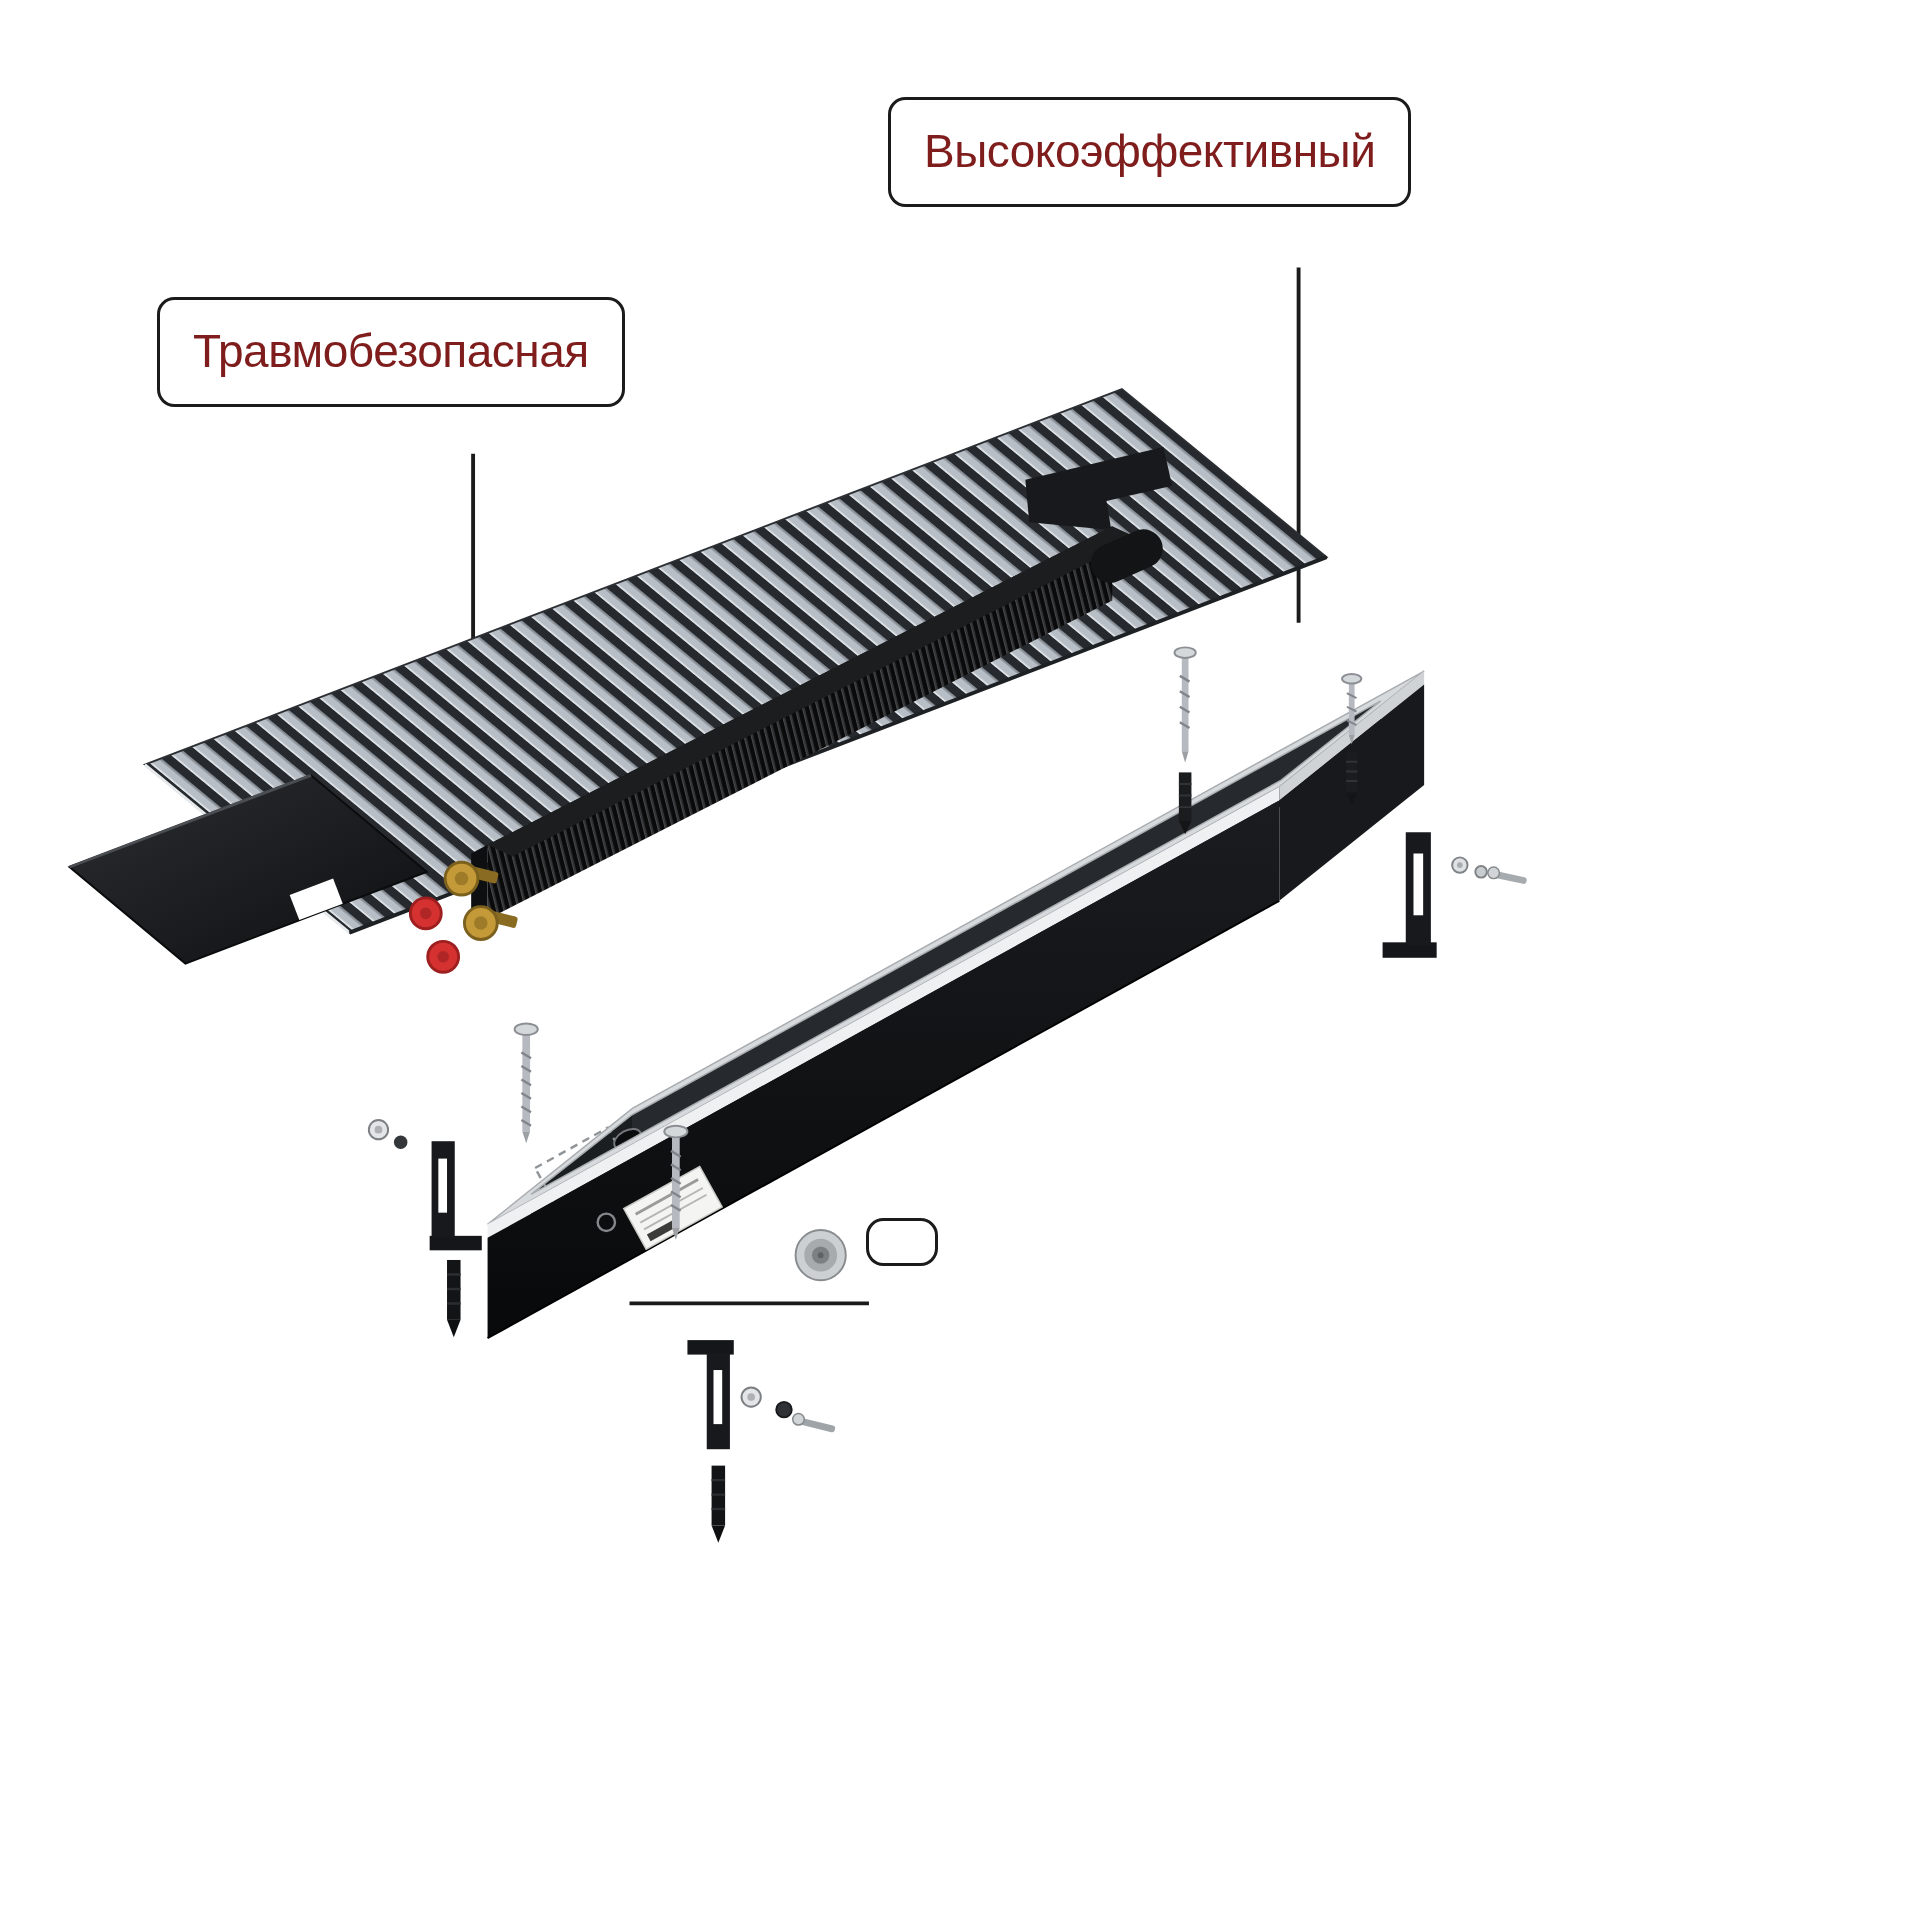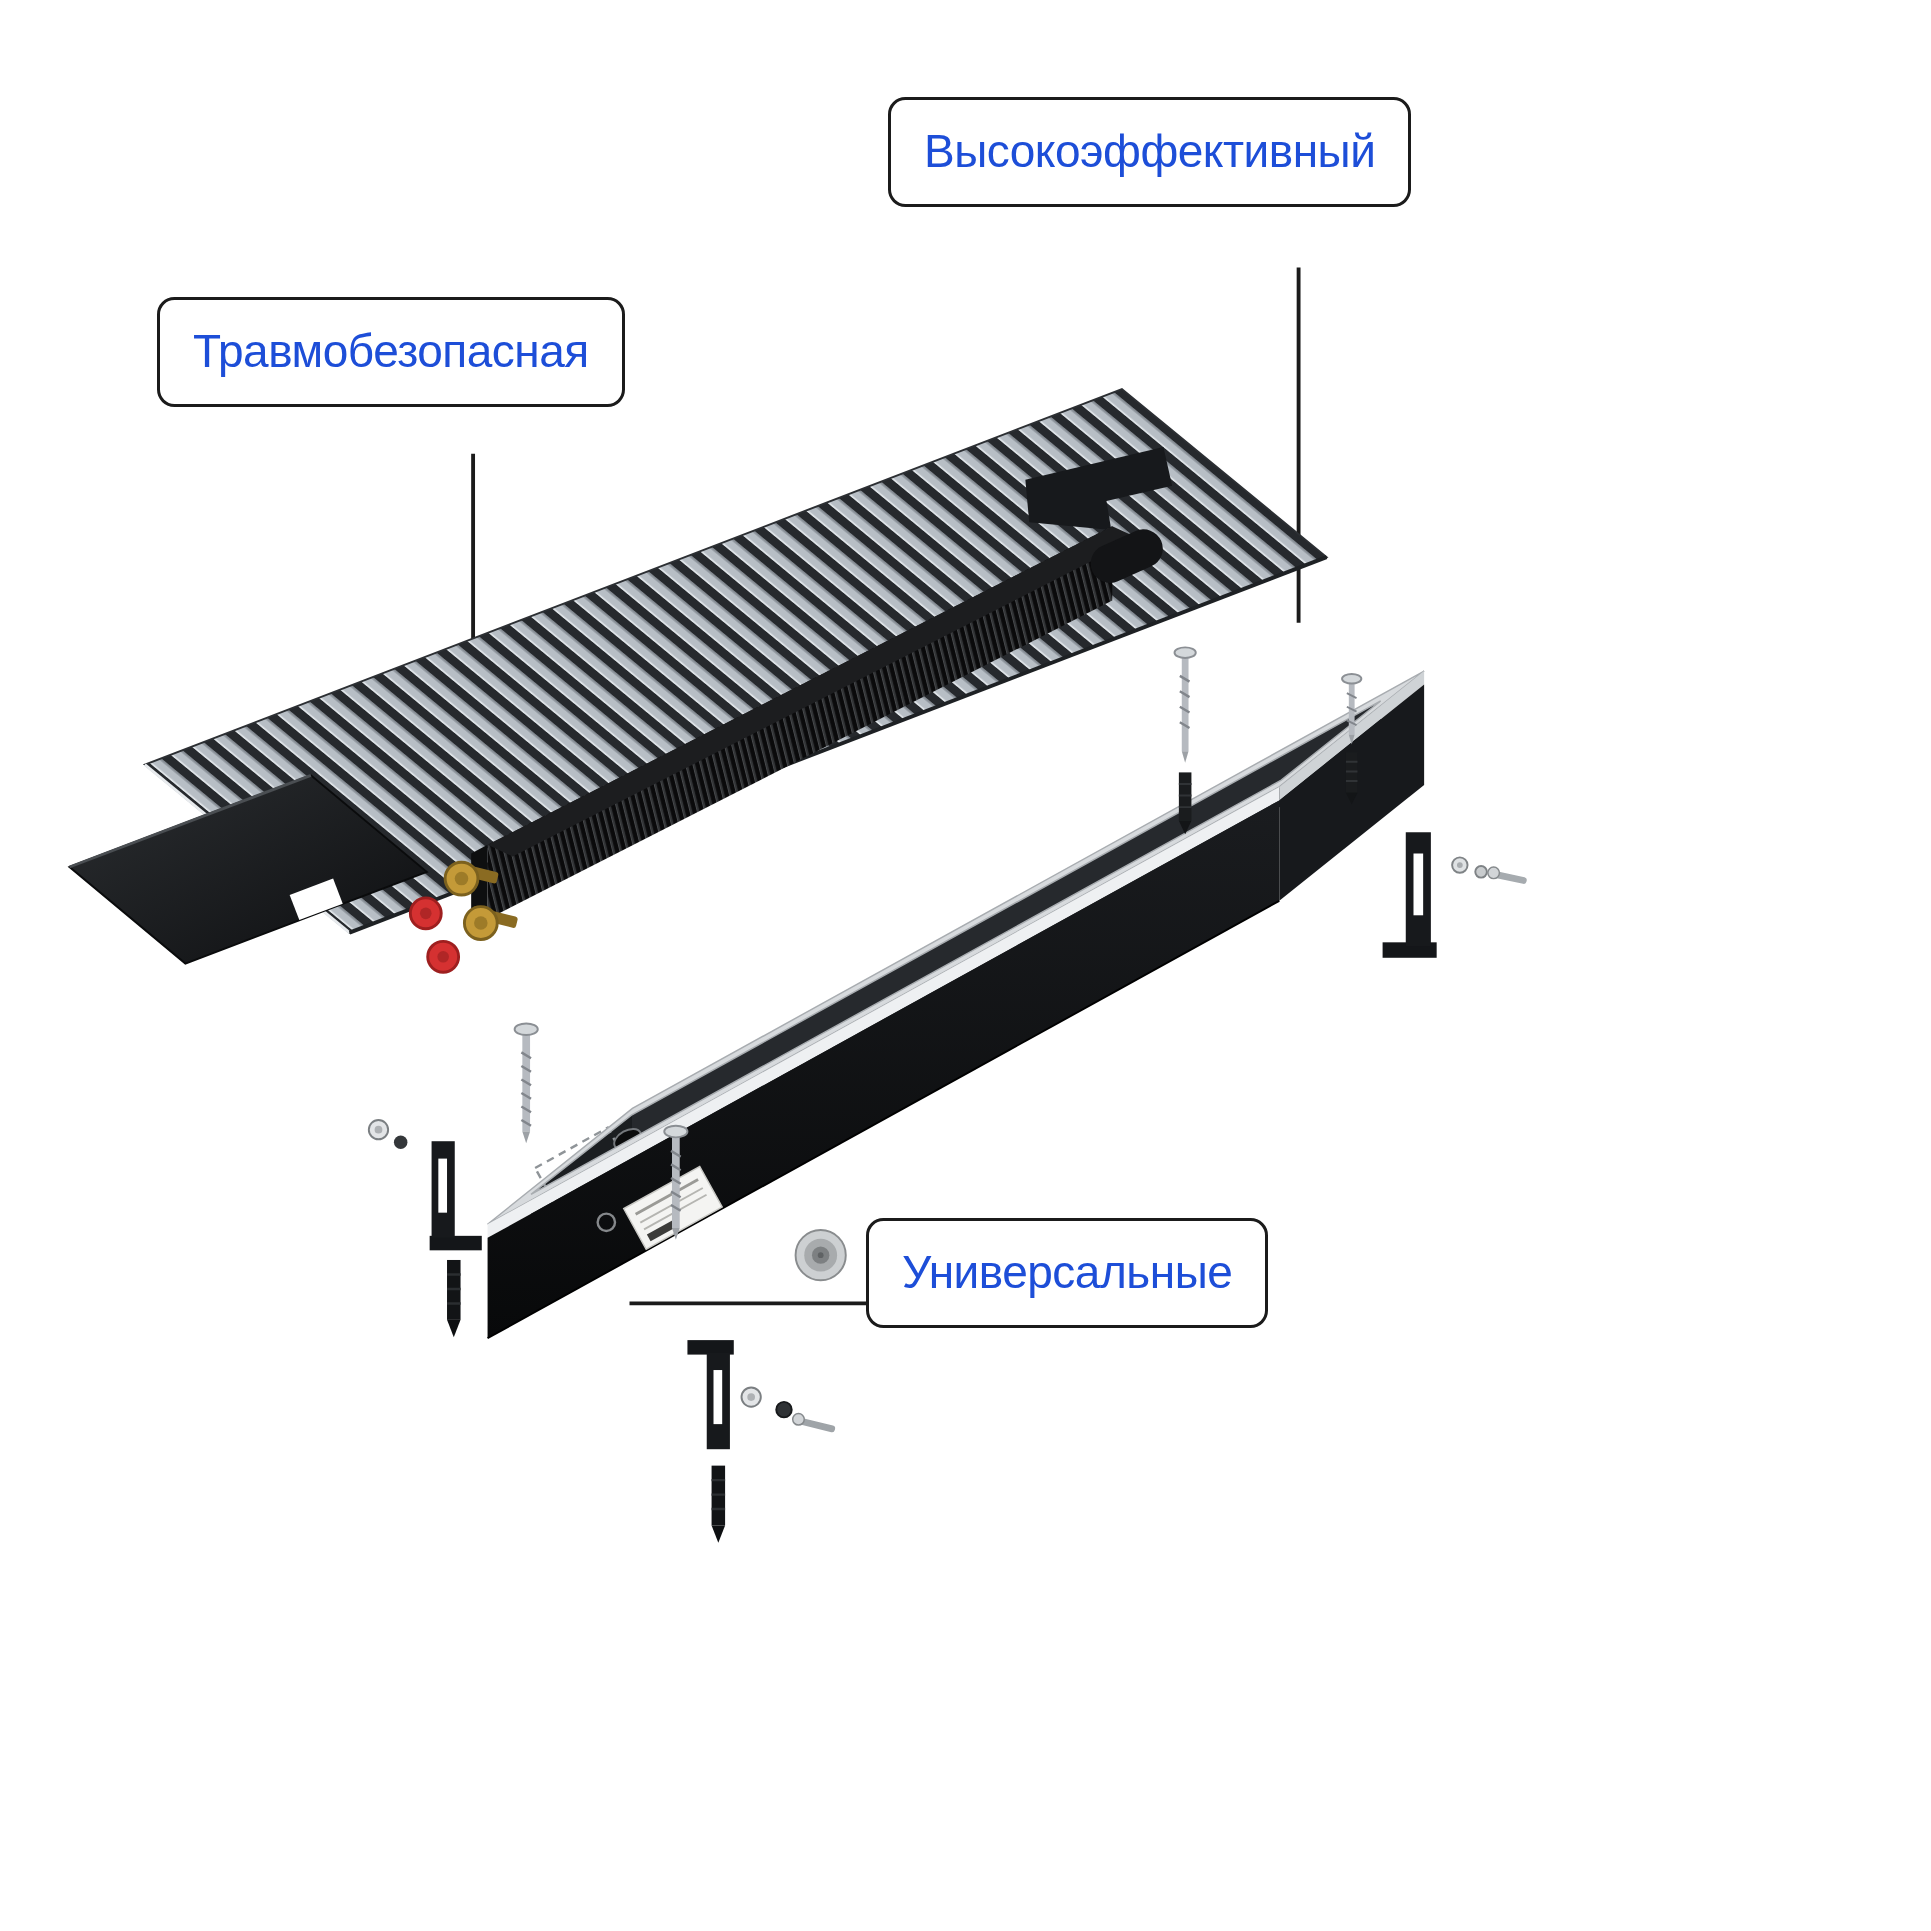--- a/index.html
+++ b/index.html
@@ -12,21 +12,21 @@
   }
   .art{position:absolute;left:0;top:0;width:1931px;height:1931px;}
   .callout{
     position:absolute;
     background:#ffffff;
     border:3.4px solid #1b1b1b;
     border-radius:17.4px;
     padding:21px 33px;
     font-size:46px;
     line-height:1.34;
-    color:#1d4ed8;
+    color:#7f1d1d;
     letter-spacing:-0.5px;
     white-space:nowrap;
     z-index:5;
   }
   .callout .line{display:block;}
 </style>
 </head>
 <body>
 
 <div class="stage">
@@ -211,17 +211,16 @@
 
   <div class="callout" style="left:888px;top:97px;">
     <span class="line">Высокоэффективный</span>
   </div>
 
   <div class="callout" style="left:157px;top:297px;">
     <span class="line">Травмобезопасная</span>
   </div>
 
   <div class="callout" style="left:866px;top:1218px;">
-    <span class="line">Универсальные</span>
   </div>
 
 </div>
 
 
 </body></html>

